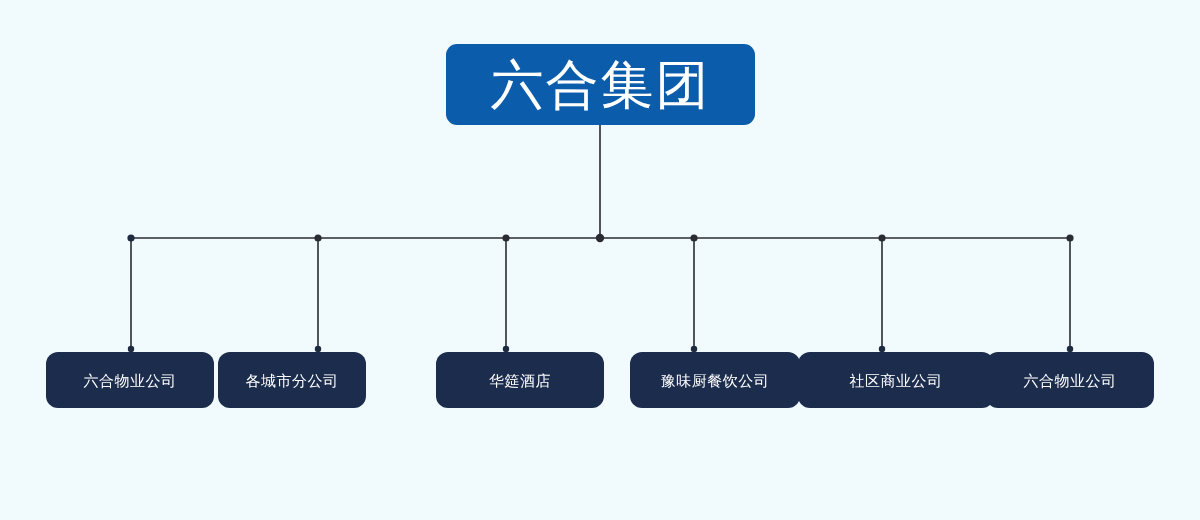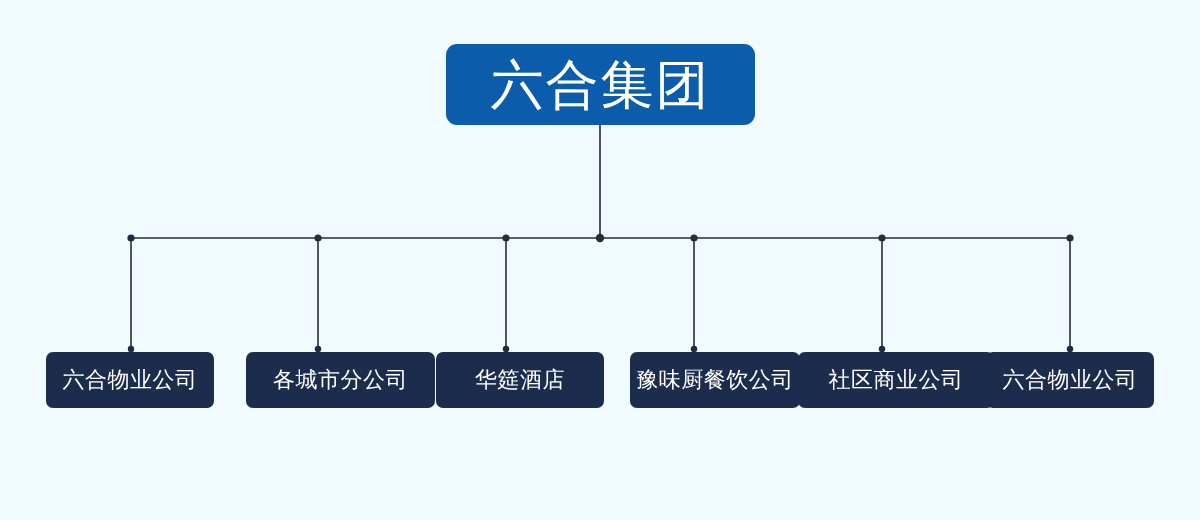--- a/index.html
+++ b/index.html
@@ -47,28 +47,28 @@
     border-radius: 11px;
     font-size: 53px;
     letter-spacing: 2px;
     font-weight: 400;
     line-height: 1;
   }
   .node-leaf {
     top: 352px;
     height: 56px;
     background: #1b2c4d;
-    border-radius: 7px;
-    font-size: 22px;
+    border-radius: 12px;
+    font-size: 15px;
     letter-spacing: 0.5px;
     font-weight: 400;
     line-height: 1;
   }
   .leaf-0 { left: 46px;   width: 168px; }
-  .leaf-1 { left: 246px;  width: 189px; }
+  .leaf-1 { left: 218px;  width: 148px; }
   .leaf-2 { left: 436px;  width: 168px; }
   .leaf-3 { left: 630px;  width: 170px; }
   .leaf-4 { left: 798px;  width: 196px; }
   .leaf-5 { left: 986px;  width: 168px; }
 </style>
 </head>
 <body>
 
 <div id="canvas">
 

